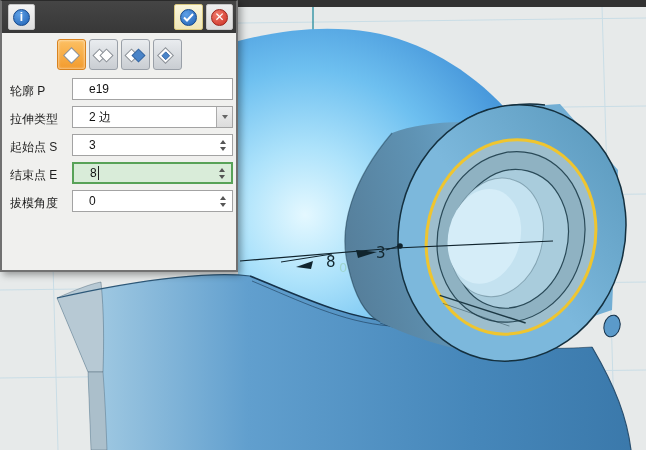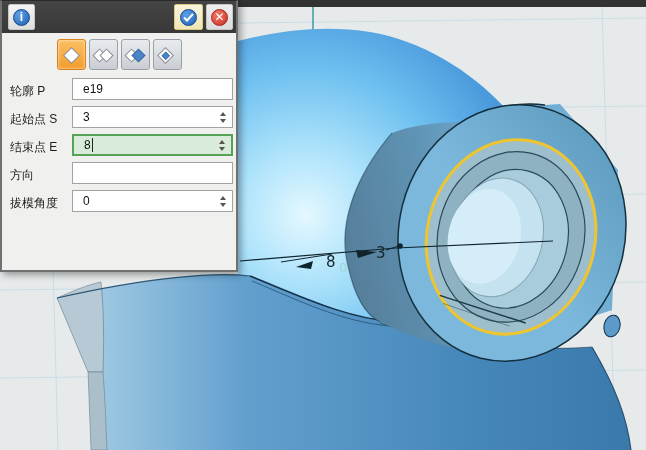--- a/index.html
+++ b/index.html
@@ -31,21 +31,21 @@
             background:linear-gradient(#e9ecef,#c9cdd2);
             display:flex;align-items:center;justify-content:center;}
   .type-btn.active{background:linear-gradient(#fcc063,#f39b2d);border:1px solid #d9831f;
                    box-shadow:inset 0 0 3px rgba(255,255,255,.8);}
   
   .fields{padding:7px 3px 0 8px;}
   .row{display:flex;align-items:flex-end;margin-bottom:5px;height:23px;}
   .row label{width:62px;font-size:12px;color:#1d1d1d;flex:none;}
   .ctrl{position:relative;width:165px;height:22px;background:#fff;
         border:1px solid #a3a3a3;display:flex;align-items:center;}
-  .ctrl .val{font-size:12px;color:#111;padding-left:10px;white-space:pre;}
+  .ctrl .val{font-size:12px;color:#111;padding-left:16px;white-space:pre;}
   .ctrl.focus{background:#d9ecd9;border:2px solid #58a258;}
   .caret{display:inline-block;width:1px;height:14px;background:#222;margin-left:1px;}
   .spin{position:absolute;right:3px;top:0;bottom:0;width:12px;display:flex;
         flex-direction:column;align-items:center;justify-content:center;gap:3px;}
   .tri-up{width:0;height:0;border-left:3.5px solid transparent;border-right:3.5px solid transparent;
           border-bottom:4px solid #555;}
   .tri-down{width:0;height:0;border-left:3.5px solid transparent;border-right:3.5px solid transparent;
           border-top:4px solid #555;}
   .dd-btn{position:absolute;right:0;top:0;bottom:0;width:16px;background:linear-gradient(#f0f0f0,#dcdcdc);
           border-left:1px solid #ababab;display:flex;align-items:center;justify-content:center;}
@@ -199,20 +199,29 @@
 
     <div class="fields">
 
       <div class="row">
         <label>轮廓 P</label>
         <div class="ctrl">
           <span class="val">e19</span>
         </div>
       </div>
 
+      <div class="row">
+        <label>拉伸类型</label>
+        <div class="ctrl">
+          <span class="val">2 边</span>
+          <span class="dd-btn">
+              <span class="tri-down"></span>
+            </span>
+        </div>
+      </div>
 
       <div class="row">
         <label>起始点 S</label>
         <div class="ctrl">
           <span class="val">3</span>
           <span class="spin">
             <span class="tri-up"></span>
             <span class="tri-down"></span>
           </span>
         </div>
@@ -223,26 +232,20 @@
         <div class="ctrl focus">
           <span class="val">8</span>
             <span class="caret"></span>
           <span class="spin">
             <span class="tri-up"></span>
             <span class="tri-down"></span>
           </span>
         </div>
       </div>
 
-      <div class="row">
-        <label>方向</label>
-        <div class="ctrl">
-          <span class="val"></span>
-        </div>
-      </div>
 
       <div class="row">
         <label>拔模角度</label>
         <div class="ctrl">
           <span class="val">0</span>
           <span class="spin">
             <span class="tri-up"></span>
             <span class="tri-down"></span>
           </span>
         </div>

